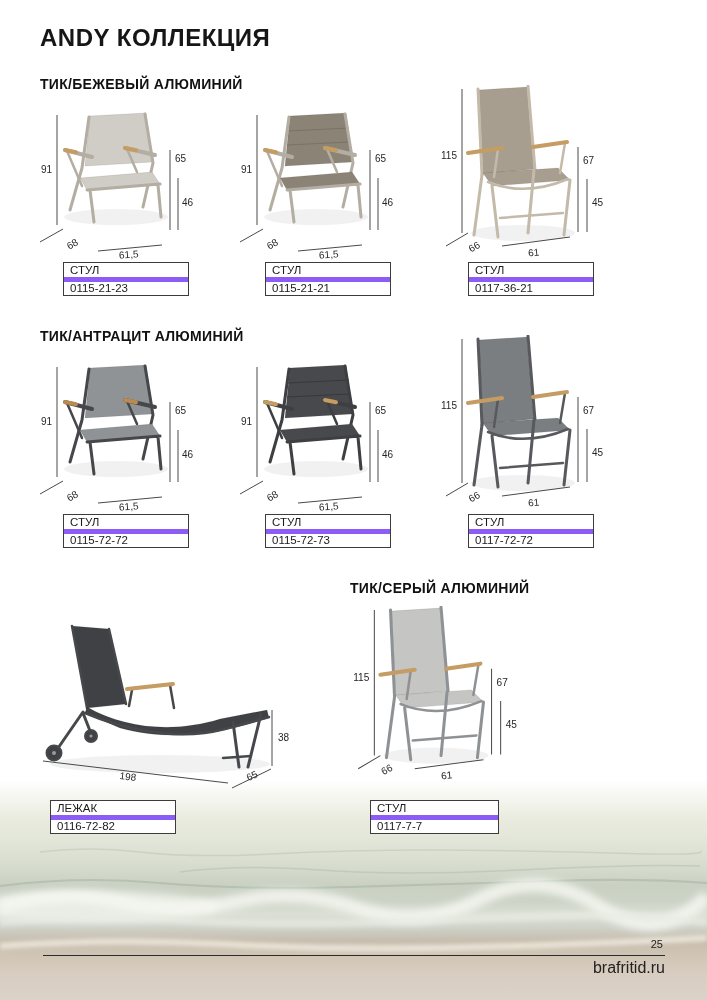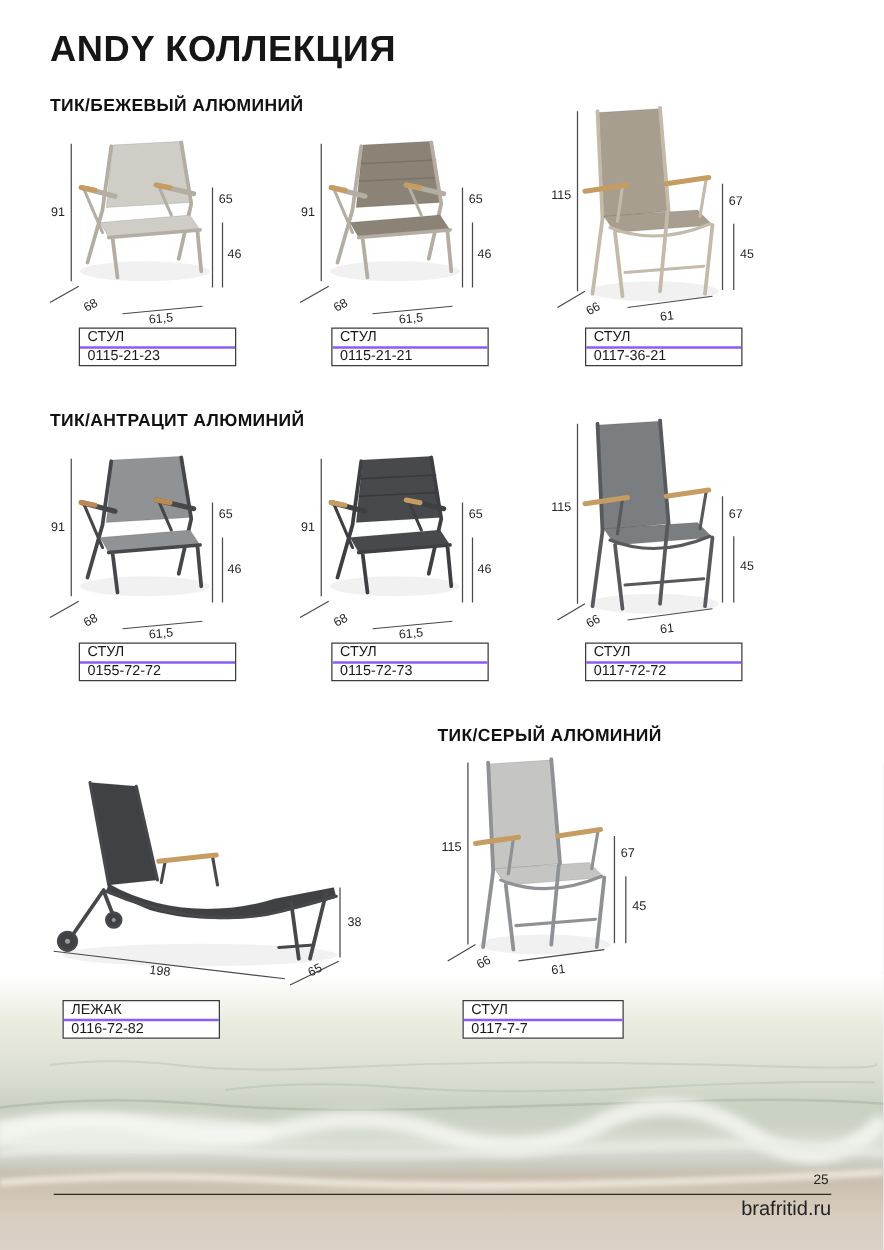--- a/index.html
+++ b/index.html
@@ -1,33 +1,33 @@
 <!DOCTYPE html>
 <html><head>
 <meta charset="utf-8">
 <style>
   html,body{margin:0;padding:0;background:#e8e8e8;}
   .page{
     position:relative;width:707px;height:1000px;margin:0 auto;
     background:#ffffff;overflow:hidden;
     font-family:"Liberation Sans","DejaVu Sans",sans-serif;color:#161616;
   }
-  .title{position:absolute;left:40px;top:24px;font-size:29px;font-weight:800;letter-spacing:.5px;}
+  .title{position:absolute;left:40px;top:24px;font-size:24px;font-weight:800;letter-spacing:.5px;}
   .sec{position:absolute;font-size:14px;font-weight:700;letter-spacing:.3px;color:#111;}
   .fig{position:absolute;}
   .dimline{stroke:#4a4a4a;stroke-width:1;fill:none;}
   .dimtext{font-family:"Liberation Sans","DejaVu Sans",sans-serif;font-size:10px;fill:#262626;}
   .frm{stroke:var(--frame);fill:none;stroke-linecap:round;} .w25{stroke-width:2.5;} .w3{stroke-width:3;} .w4{stroke-width:4;}
   .wood{stroke:var(--wood);stroke-width:4;stroke-linecap:round;fill:none;}
   .fab{fill:var(--fabric);stroke:rgba(0,0,0,.18);stroke-width:.5;}
   .seam{stroke:var(--seam);stroke-width:1.2;fill:none;}
   .shadow{fill:#000;opacity:.055;}
   .plabel{position:absolute;width:124px;border:1px solid #3c3c3c;background:#fff;font-size:11.5px;color:#1a1a1a;}
   .plabel>div{padding:0 6px;height:13.5px;display:flex;align-items:center;}
-  .plabel-type{border-bottom:2px solid #8b5cf6;}
+  .plabel-type{border-bottom:5px solid #8b5cf6;}
   .plabel.wide{width:127px;}
   .beach{
     position:absolute;left:0;top:780px;width:707px;height:220px;
     background:linear-gradient(180deg,
       #ffffff 0%, #f6f7f1 7%, #e9ebde 18%, #e0e4d6 30%, #d5dbcd 40%,
       #c9d1c3 48%, #ccd3c6 55%, #dbdfd5 61%, #cfd2c9 67%,
       #c6bdae 73%, #d0c4b4 79%, #d8cdc0 88%, #dbd2c8 100%);
   }
   .beach svg{position:absolute;left:0;top:0;}
   .footer-num{position:absolute;right:44px;top:938px;font-size:11px;color:#222;text-align:right;margin-left:20px;}
@@ -154,21 +154,21 @@
     </g>
     <path class="dimline" d="M27,15 V125 M140,50 V130 M148,78 V130 M33,129 L10,142 M68,151 L132,145"></path>
     <text class="dimtext" x="22" y="73" text-anchor="end">91</text>
     <text class="dimtext" x="145" y="62">65</text>
     <text class="dimtext" x="152" y="106">46</text>
     <text class="dimtext" x="44" y="147" text-anchor="middle" transform="rotate(-29 44 147)">68</text>
     <text class="dimtext" x="99" y="158" text-anchor="middle" transform="rotate(-5 99 158)">61,5</text>
   </svg>
   <div class="plabel" style="left:63px;top:514px">
     <div class="plabel-type">СТУЛ</div>
-    <div>0155-72-72</div>
+    <div>0115-72-72</div>
   </div>
 
   <svg class="fig" style="left: 230px; top: 352px; --frame: #3e3f42; --fabric: #48494c; --seam: #38393c; --wood: #c59c62;" width="170" height="160" viewBox="0 0 170 160">
     <g>
       <ellipse class="shadow" cx="86" cy="117" rx="52" ry="8"></ellipse>
       <polygon class="fab" points="60,16 116,13 122,62 55,66"></polygon>
       <path class="seam" d="M58,31 L119,28 M57,45 L120,42"></path>
       <path class="frm w3" d="M59,17 L52,68 M115,14 L123,63 M52,68 L40,110 M123,63 L113,107"></path>
       <polygon class="fab" points="50,78 122,72 130,84 57,90"></polygon>
       <path class="frm w3" d="M57,90 L130,84 M60,90 L64,122 M128,85 L131,117"></path>

